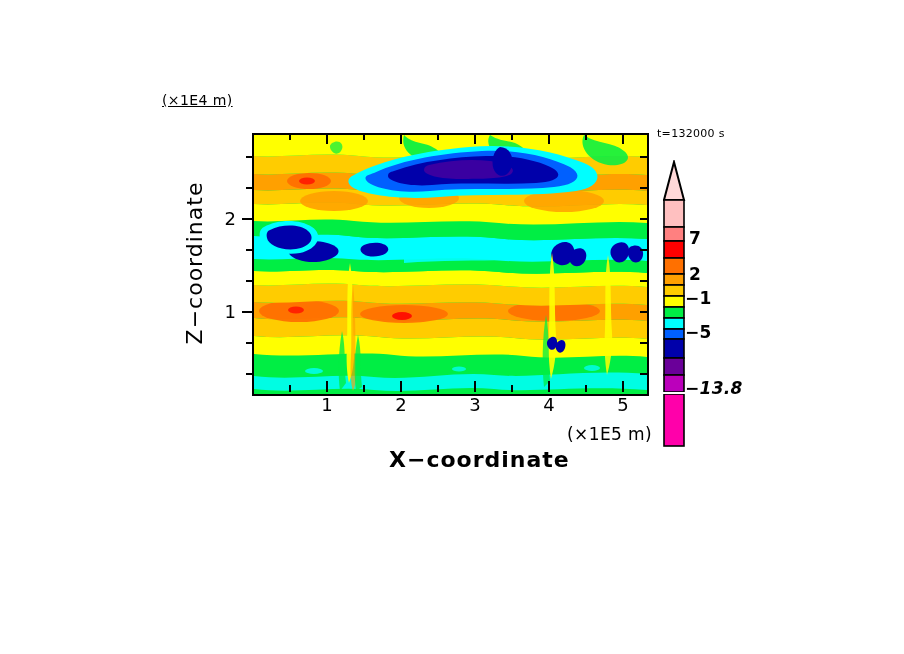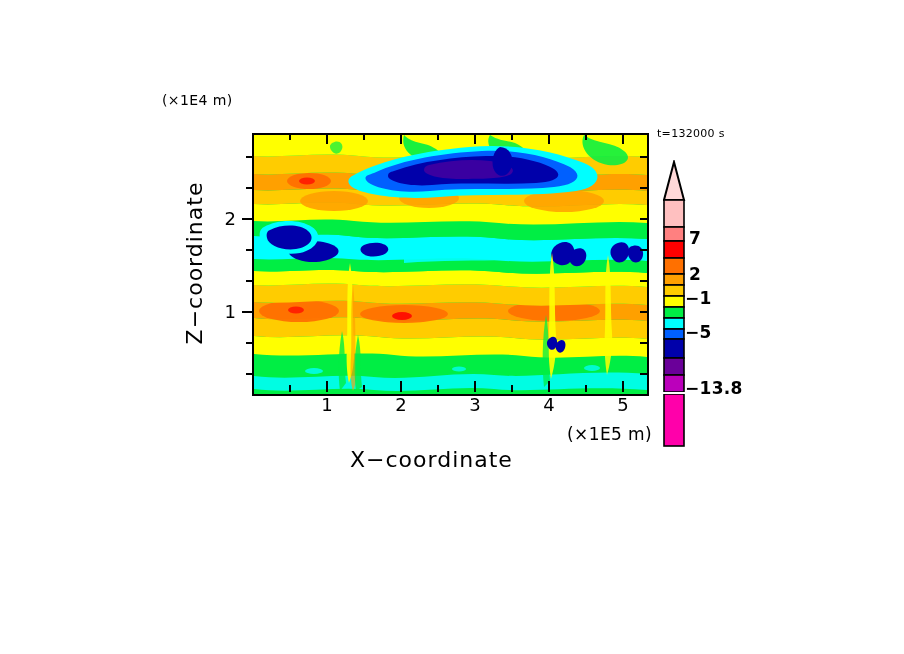--- a/index.html
+++ b/index.html
@@ -33,20 +33,21 @@
     white-space: nowrap;
     font-family: "DejaVu Sans", sans-serif;
   }
   .title-units {
     position: absolute;
     left: 162px;
     top: 92px;
     font-size: 14px;
     letter-spacing: 0.4px;
     white-space: nowrap;
+    text-decoration: underline;
   }
 
   
   .timestamp {
     position: absolute;
     left: 657px;
     top: 127px;
     font-size: 11px;
     letter-spacing: 0.3px;
     white-space: nowrap;
@@ -97,25 +98,26 @@
     position: absolute;
     font-size: 18px;
     text-align: right;
     width: 30px;
     white-space: nowrap;
   }
 
   
   .xaxis-title {
     position: absolute;
-    left: 350px;
+    left: 389px;
     top: 447px;
     font-size: 22px;
     letter-spacing: 1px;
     white-space: nowrap;
+    font-weight: bold;
   }
   .xaxis-units {
     position: absolute;
     left: 567px;
     top: 424px;
     font-size: 17px;
     letter-spacing: 0.4px;
     white-space: nowrap;
   }
   .yaxis-title {
@@ -354,15 +356,15 @@
     </svg>
     <svg width="34" height="55" viewBox="0 0 34 55" style="display:block; margin-top:-2px;">
       <rect x="1" y="0" width="20" height="52" fill="#ff00aa" stroke="#000000" stroke-width="1.6"></rect>
     </svg>
   </div>
 
   <div class="cbar-label" style="left:689px; top:228px;">7</div>
   <div class="cbar-label" style="left:689px; top:264px;">2</div>
   <div class="cbar-label" style="left:685px; top:288px;">−1</div>
   <div class="cbar-label" style="left:685px; top:322px;">−5</div>
-  <div class="cbar-label" style="left:685px; top:378px;">−13.8</div>
+  <div class="cbar-label" style="left:685px; top:378px;font-style:italic;">−13.8</div>
 
 </div>
 
 </body></html>

